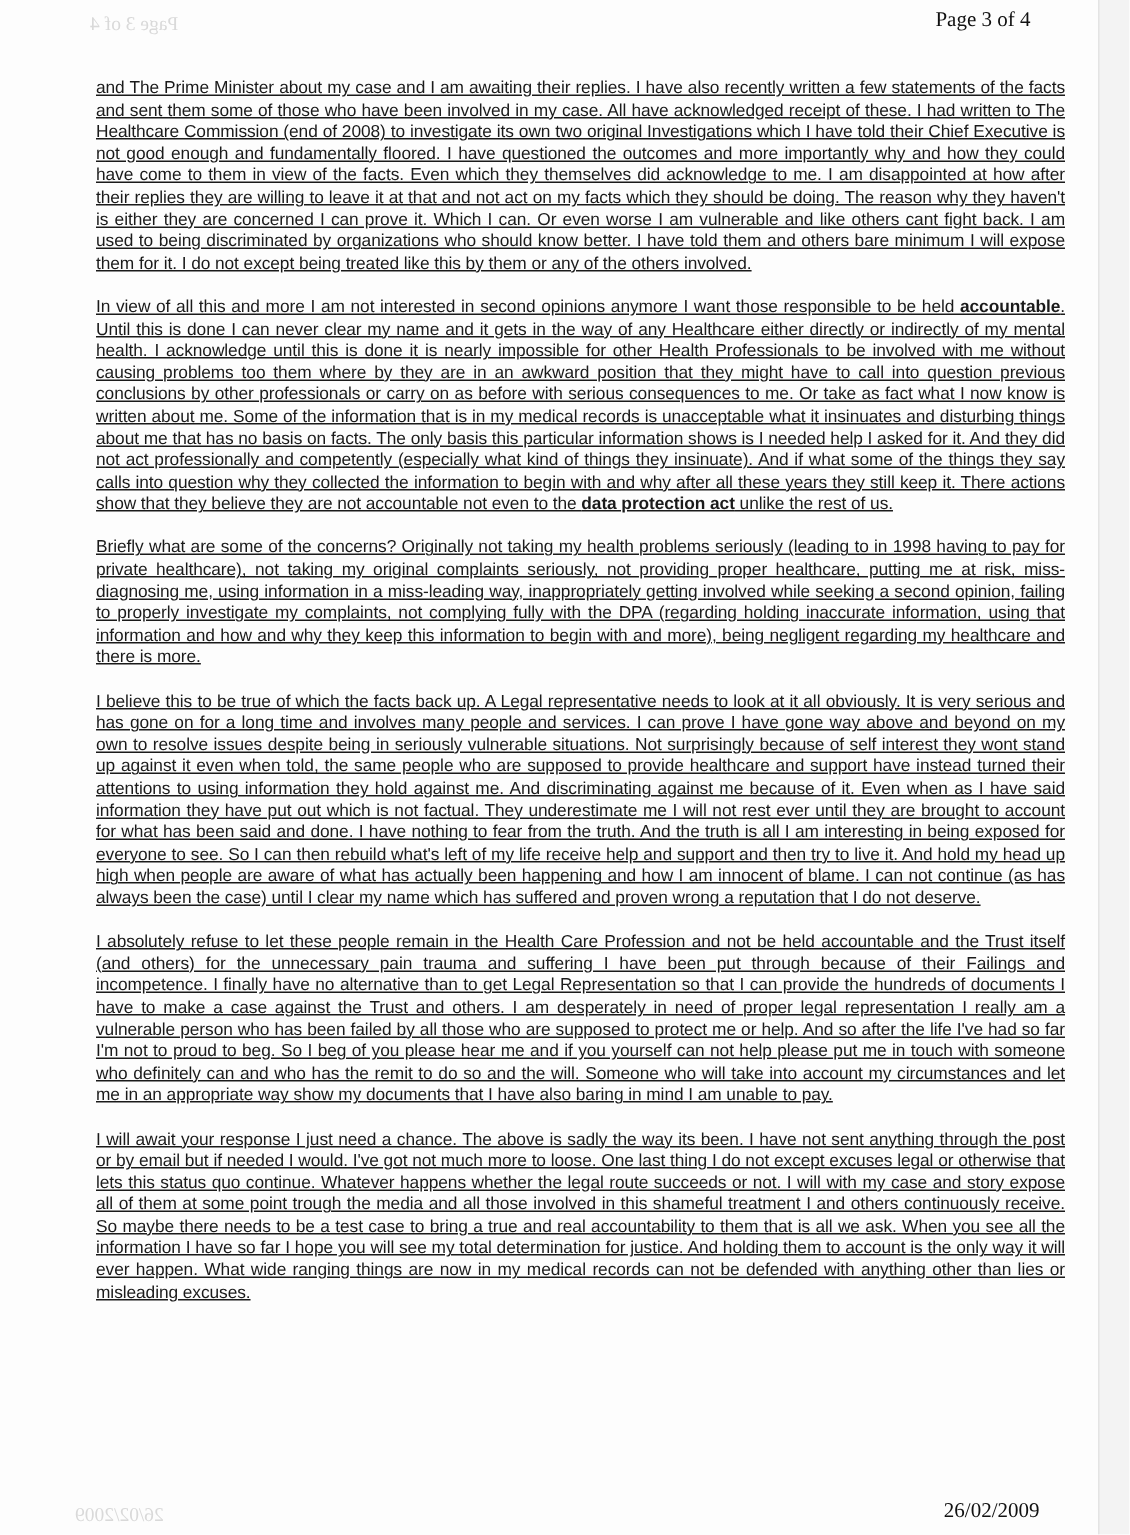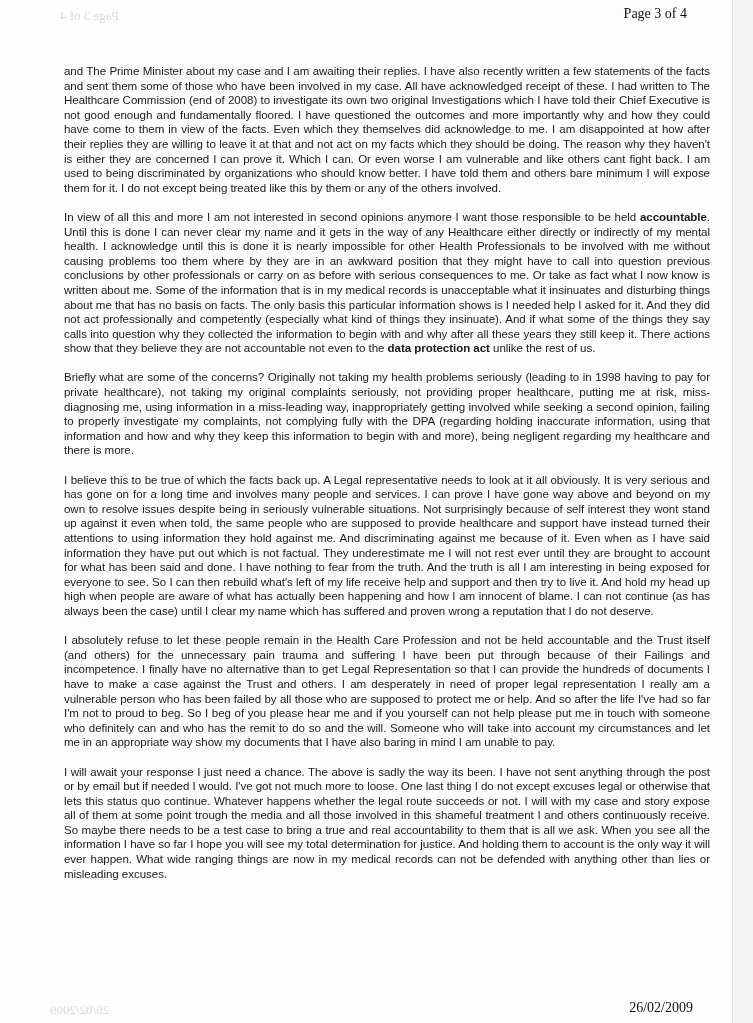--- a/index.html
+++ b/index.html
@@ -9,23 +9,24 @@
       font-family: "Liberation Sans", sans-serif;
       color: #1a1a1a;
     }
     .page { position: absolute; left: 0; top: 0; width: 753px; height: 1023px; background: #fdfdfd; }
     .scan-edge { position: absolute; right: 0; top: 0; width: 20px; height: 1023px; background: #f3f3f3; border-left: 1px solid #e4e4e4; }
     .ghost { position: absolute; font-family: "Liberation Serif", serif; color: #d9d9d9; font-size: 13px; transform: scaleX(-1); }
     .ghost.top { left: 60px; top: 8px; }
     .ghost.bottom { left: 50px; top: 1002px; }
     .header-page { position: absolute; right: 66px; top: 6px; font-family: "Liberation Serif", serif; font-size: 14px; color: #111; }
     .content {
-      position: absolute; left: 64px; top: 64px; width: 646px;
+      position: absolute; left: 64px; top: 52px; width: 646px;
       font-size: 11.55px; line-height: 14.6px; text-align: justify;
       letter-spacing: -0.05px;
+      text-decoration: underline;
     }
     .content p { margin: 0 0 14.6px 0; }
     .content b { font-weight: bold; }
     .footer-date { position: absolute; right: 60px; top: 1000px; font-family: "Liberation Serif", serif; font-size: 14px; color: #111; }
   </style>
 </head>
 <body>
 
 <div class="page">
   <div class="scan-edge"></div>

